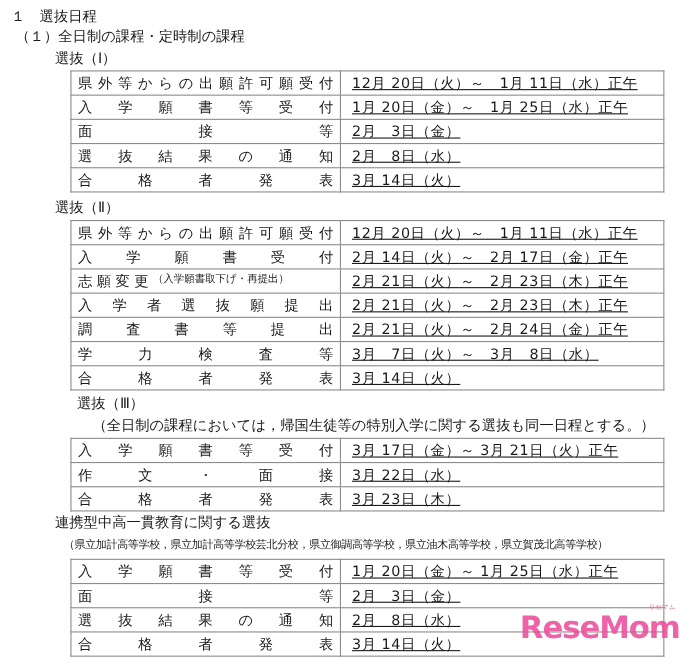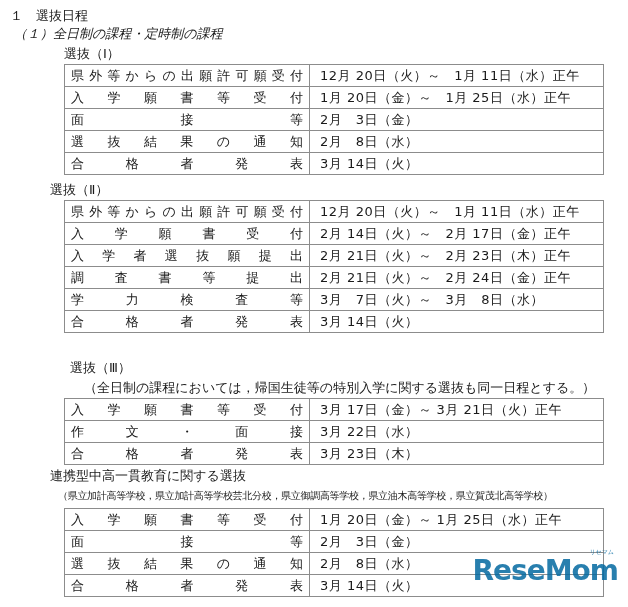--- a/index.html
+++ b/index.html
@@ -13,36 +13,36 @@
     position: absolute; border-collapse: collapse;
     left: 64px; width: 540px; table-layout: fixed;
   }
   table.sched td {
     border: 1px solid #8c8c8c; height: 21px; padding: 0 6px;
     font-size: 13px; white-space: nowrap; overflow: hidden;
   }
   table.sched td.lab { width: 232px; }
   table.sched td.lab .jst { display: flex; justify-content: space-between; }
   table.sched td.lab .jst span { display: inline-block; }
-  table.sched td.date { padding-left: 10px; letter-spacing: 0.5px; }
+  table.sched td.date { padding-left: 10px; letter-spacing: 0.5px; text-decoration: underline; }
   .small { font-size: 9.5px; }
   .watermark {
     position: absolute; right: 10px; bottom: 20px;
     font-family: "DejaVu Sans", sans-serif; font-weight: bold;
-    font-size: 28px; color: #0369a1; letter-spacing: -1px; opacity: 0.85;
+    font-size: 28px; color: #ec4899; letter-spacing: -1px; opacity: 0.85;
   }
   .watermark .kana { position: absolute; top: -6px; right: 4px; font-size: 6px; font-weight: normal; letter-spacing: 0; }
 </style>
 </head>
 <body>
 
 <div class="abs" style="left:10px;top:8px;">１　選抜日程</div>
-<div class="abs" style="left:14px;top:26px;font-style:italic;">（１）全日制の課程・定時制の課程</div>
-
-<div class="abs" style="left:64px;top:46px;">選抜（Ⅰ）</div>
+<div class="abs" style="left:14px;top:26px;">（１）全日制の課程・定時制の課程</div>
+
+<div class="abs" style="left:50px;top:46px;">選抜（Ⅰ）</div>
 <table class="sched" style="top:64px;">
   <tbody id="t0">
       <tr>
         <td class="lab">
           <div class="jst">
             <span>県</span>
             <span>外</span>
             <span>等</span>
             <span>か</span>
             <span>ら</span>
@@ -142,20 +142,29 @@
             <span>願</span>
             <span>書</span>
             <span>受</span>
             <span>付</span>
           </div>
         </td>
         <td class="date">2月 14日（火）～　2月 17日（金）正午</td>
       </tr>
       <tr>
         <td class="lab">
+          <div class="jst" style="justify-content: flex-start;">
+            <span style="letter-spacing: 4px;">志願変更</span>
+            <span class="small">（入学願書取下げ・再提出）</span>
+          </div>
+        </td>
+        <td class="date">2月 21日（火）～　2月 23日（木）正午</td>
+      </tr>
+      <tr>
+        <td class="lab">
           <div class="jst">
             <span>入</span>
             <span>学</span>
             <span>者</span>
             <span>選</span>
             <span>抜</span>
             <span>願</span>
             <span>提</span>
             <span>出</span>
           </div>

